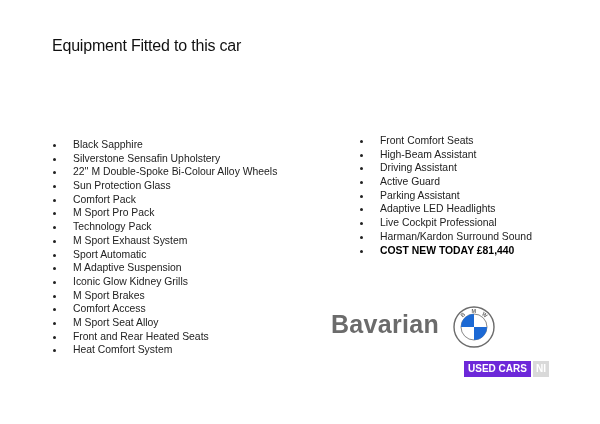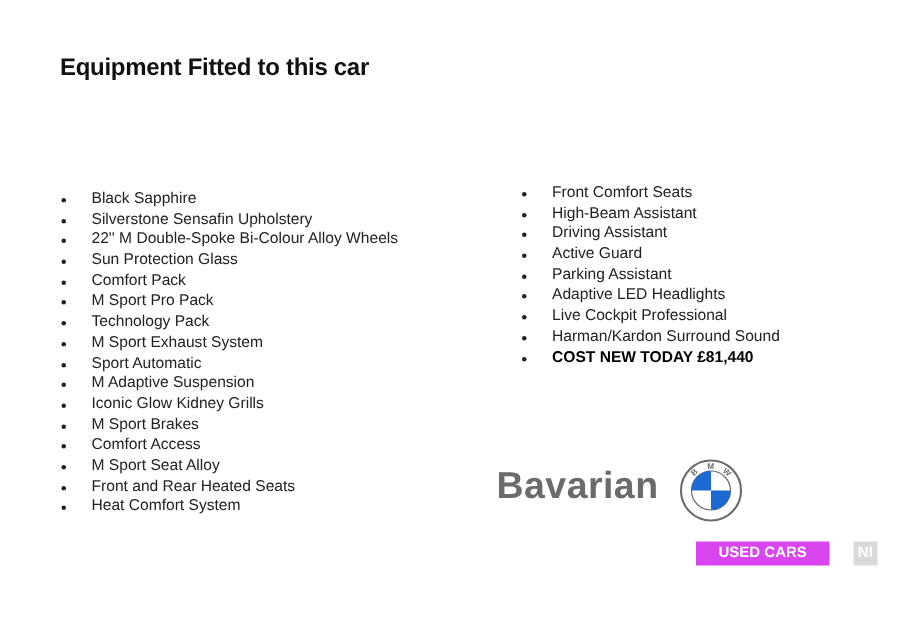--- a/index.html
+++ b/index.html
@@ -10,30 +10,30 @@
     body {
       width: 600px;
       height: 424px;
       position: relative;
       overflow: hidden;
       font-family: "Liberation Sans", sans-serif;
       color: #1a1a1a;
     }
     .title {
       position: absolute;
-      left: 40px;
+      left: 52px;
       top: 37px;
       font-size: 16px;
-      font-weight: bold;
+      font-weight: normal;
       color: #111;
       letter-spacing: -0.2px;
     }
     .list {
       position: absolute;
-      margin: 4px;
+      margin: 16px;
       padding: 0;
       list-style: none;
     }
     .list li {
       position: relative;
       height: 13.7px;
       line-height: 13.7px;
       font-size: 10.4px;
       color: #222;
       white-space: nowrap;
@@ -84,35 +84,35 @@
       height: 42px;
     }
     .badge {
       position: absolute;
       left: 464px;
       top: 361px;
       height: 16px;
       display: flex;
     }
     .badge .used {
-      background: #d946ef;
+      background: #6d28d9;
       color: #ffffff;
       font-size: 10px;
       font-weight: bold;
       line-height: 16px;
-      padding: 0 15px;
+      padding: 0 4px;
     }
     .badge .region {
       background: #d9d9d9;
       color: #ffffff;
       font-size: 10px;
       font-weight: bold;
       line-height: 16px;
       padding: 0 3px;
-      margin-left: 16px;
+      margin-left: 2px;
     }
   </style>
 </head>
 <body>
 
 <div>
   <h1 class="title" style="margin:0;">Equipment Fitted to this car</h1>
 
   <ul class="list" id="list-left">
     <li>

